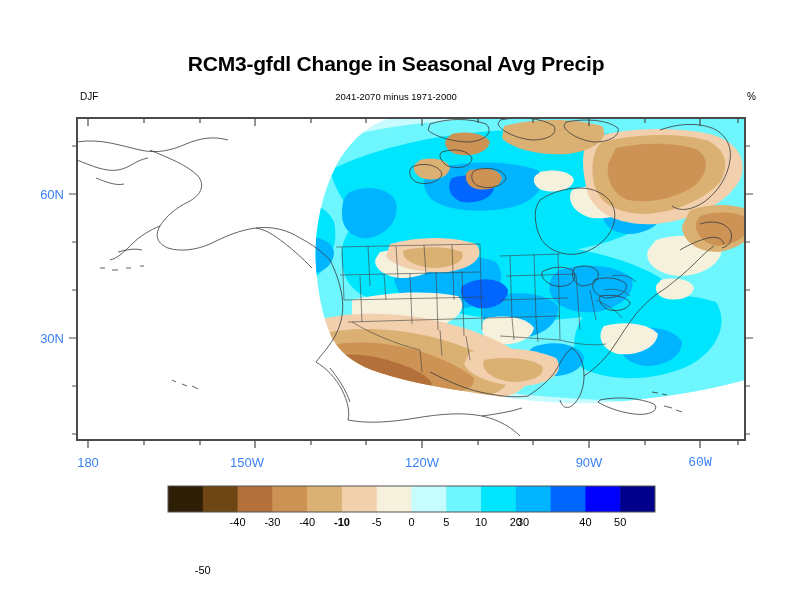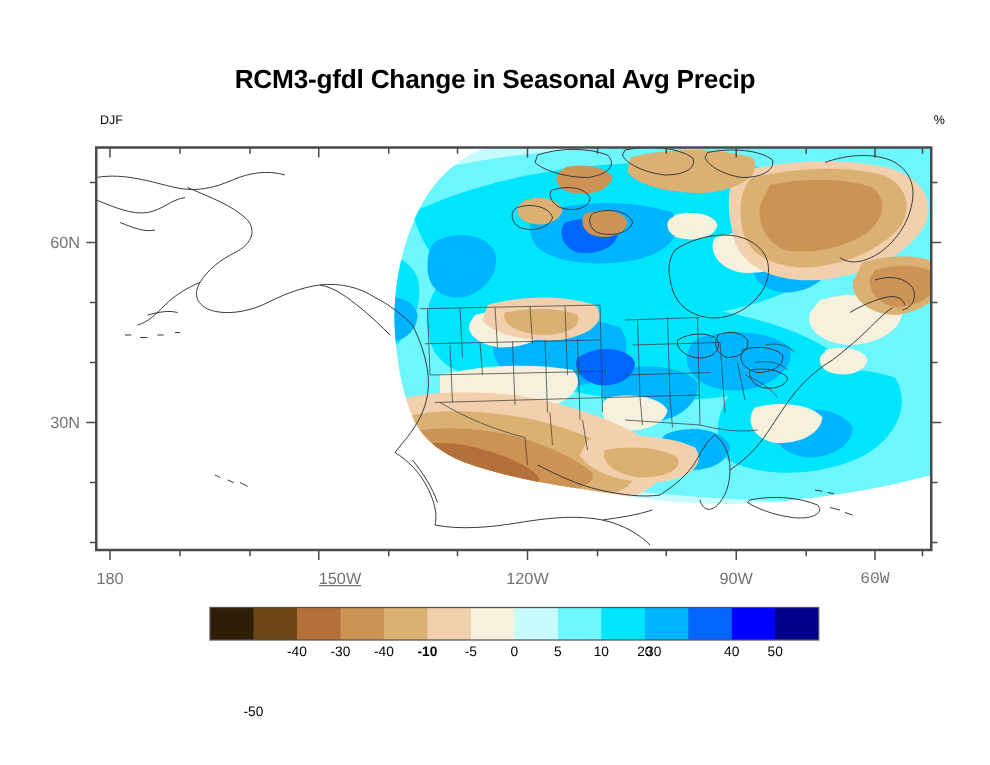--- a/index.html
+++ b/index.html
@@ -7,36 +7,37 @@
   #stage{position:relative;width:668px;height:612px;background:#fff;}
 
   #title{
     position:absolute; left:0; top:52px; width:792px; text-align:center;
     font-size:21px; font-weight:bold; color:#000; letter-spacing:-0.2px;
   }
   #sub-left{position:absolute; left:80px; top:91px; font-size:10px; color:#000;}
   #sub-center{position:absolute; left:0; top:91px; width:792px; text-align:center; font-size:9.5px; color:#000;}
   #sub-right{position:absolute; left:0; top:91px; width:756px; text-align:right; font-size:10px; color:#000;}
 
-  .axlabel{position:absolute; font-size:13px; color:#737373;}
+  .axlabel{position:absolute; font-size:13px; color:#3b82f6;}
   .xlab{transform:translateX(-50%); top:455px;text-align:right;}
   .ylab{right:0; transform:translateY(-50%); text-align:right;}
   #ylab-wrap{position:absolute; left:0; top:0; width:64px; height:612px;}
 
   .cb-tick{position:absolute; top:516px; transform:translateX(-50%); font-size:11px; color:#000;}
 
   svg{display:block;}
 </style>
 </head>
 <body>
 
 <div id="stage">
 
   <div id="title">RCM3-gfdl Change in Seasonal Avg Precip</div>
   <div id="sub-left">DJF</div>
+  <div id="sub-center">2041-2070 minus 1971-2000</div>
   <div id="sub-right">%</div>
 
   <svg id="map" width="792" height="612" style="position:absolute;left:0;top:0;">
     <defs>
       <clipPath id="frameClip">
           <rect x="77" y="118" width="668" height="322"></rect>
         </clipPath>
 
       <clipPath id="domainClip">
         <path d="M 255,118 L 745,118 L 745,380
@@ -326,21 +327,21 @@
           <rect x="515.8571428571429" y="486" width="35.385714285714286" height="26" fill="#00B4FF"></rect>
           <rect x="550.6428571428571" y="486" width="35.385714285714286" height="26" fill="#0066FF"></rect>
           <rect x="585.4285714285714" y="486" width="35.385714285714286" height="26" fill="#0000FF"></rect>
           <rect x="620.2142857142858" y="486" width="35.385714285714286" height="26" fill="#00008B"></rect>
         </g>
       <rect x="168" y="486" width="487" height="26" fill="none" stroke="#555" stroke-width="1"></rect>
     </g>
   </svg>
 
   <div class="axlabel xlab" style="left:88px;">180</div>
-  <div class="axlabel xlab" style="left:272px;text-decoration:underline;">150W</div>
+  <div class="axlabel xlab" style="left:247px;">150W</div>
   <div class="axlabel xlab" style="left:422px;">120W</div>
   <div class="axlabel xlab" style="left:589px;">90W</div>
   <div class="axlabel xlab" style="left:700px;font-family:Liberation Mono, monospace;">60W</div>
 
   <div id="ylab-wrap">
     <div class="axlabel ylab" style="top:194px;">60N</div>
     <div class="axlabel ylab" style="top:338px;text-align:center;">30N</div>
   </div>
 
   <div id="cb-ticks">

